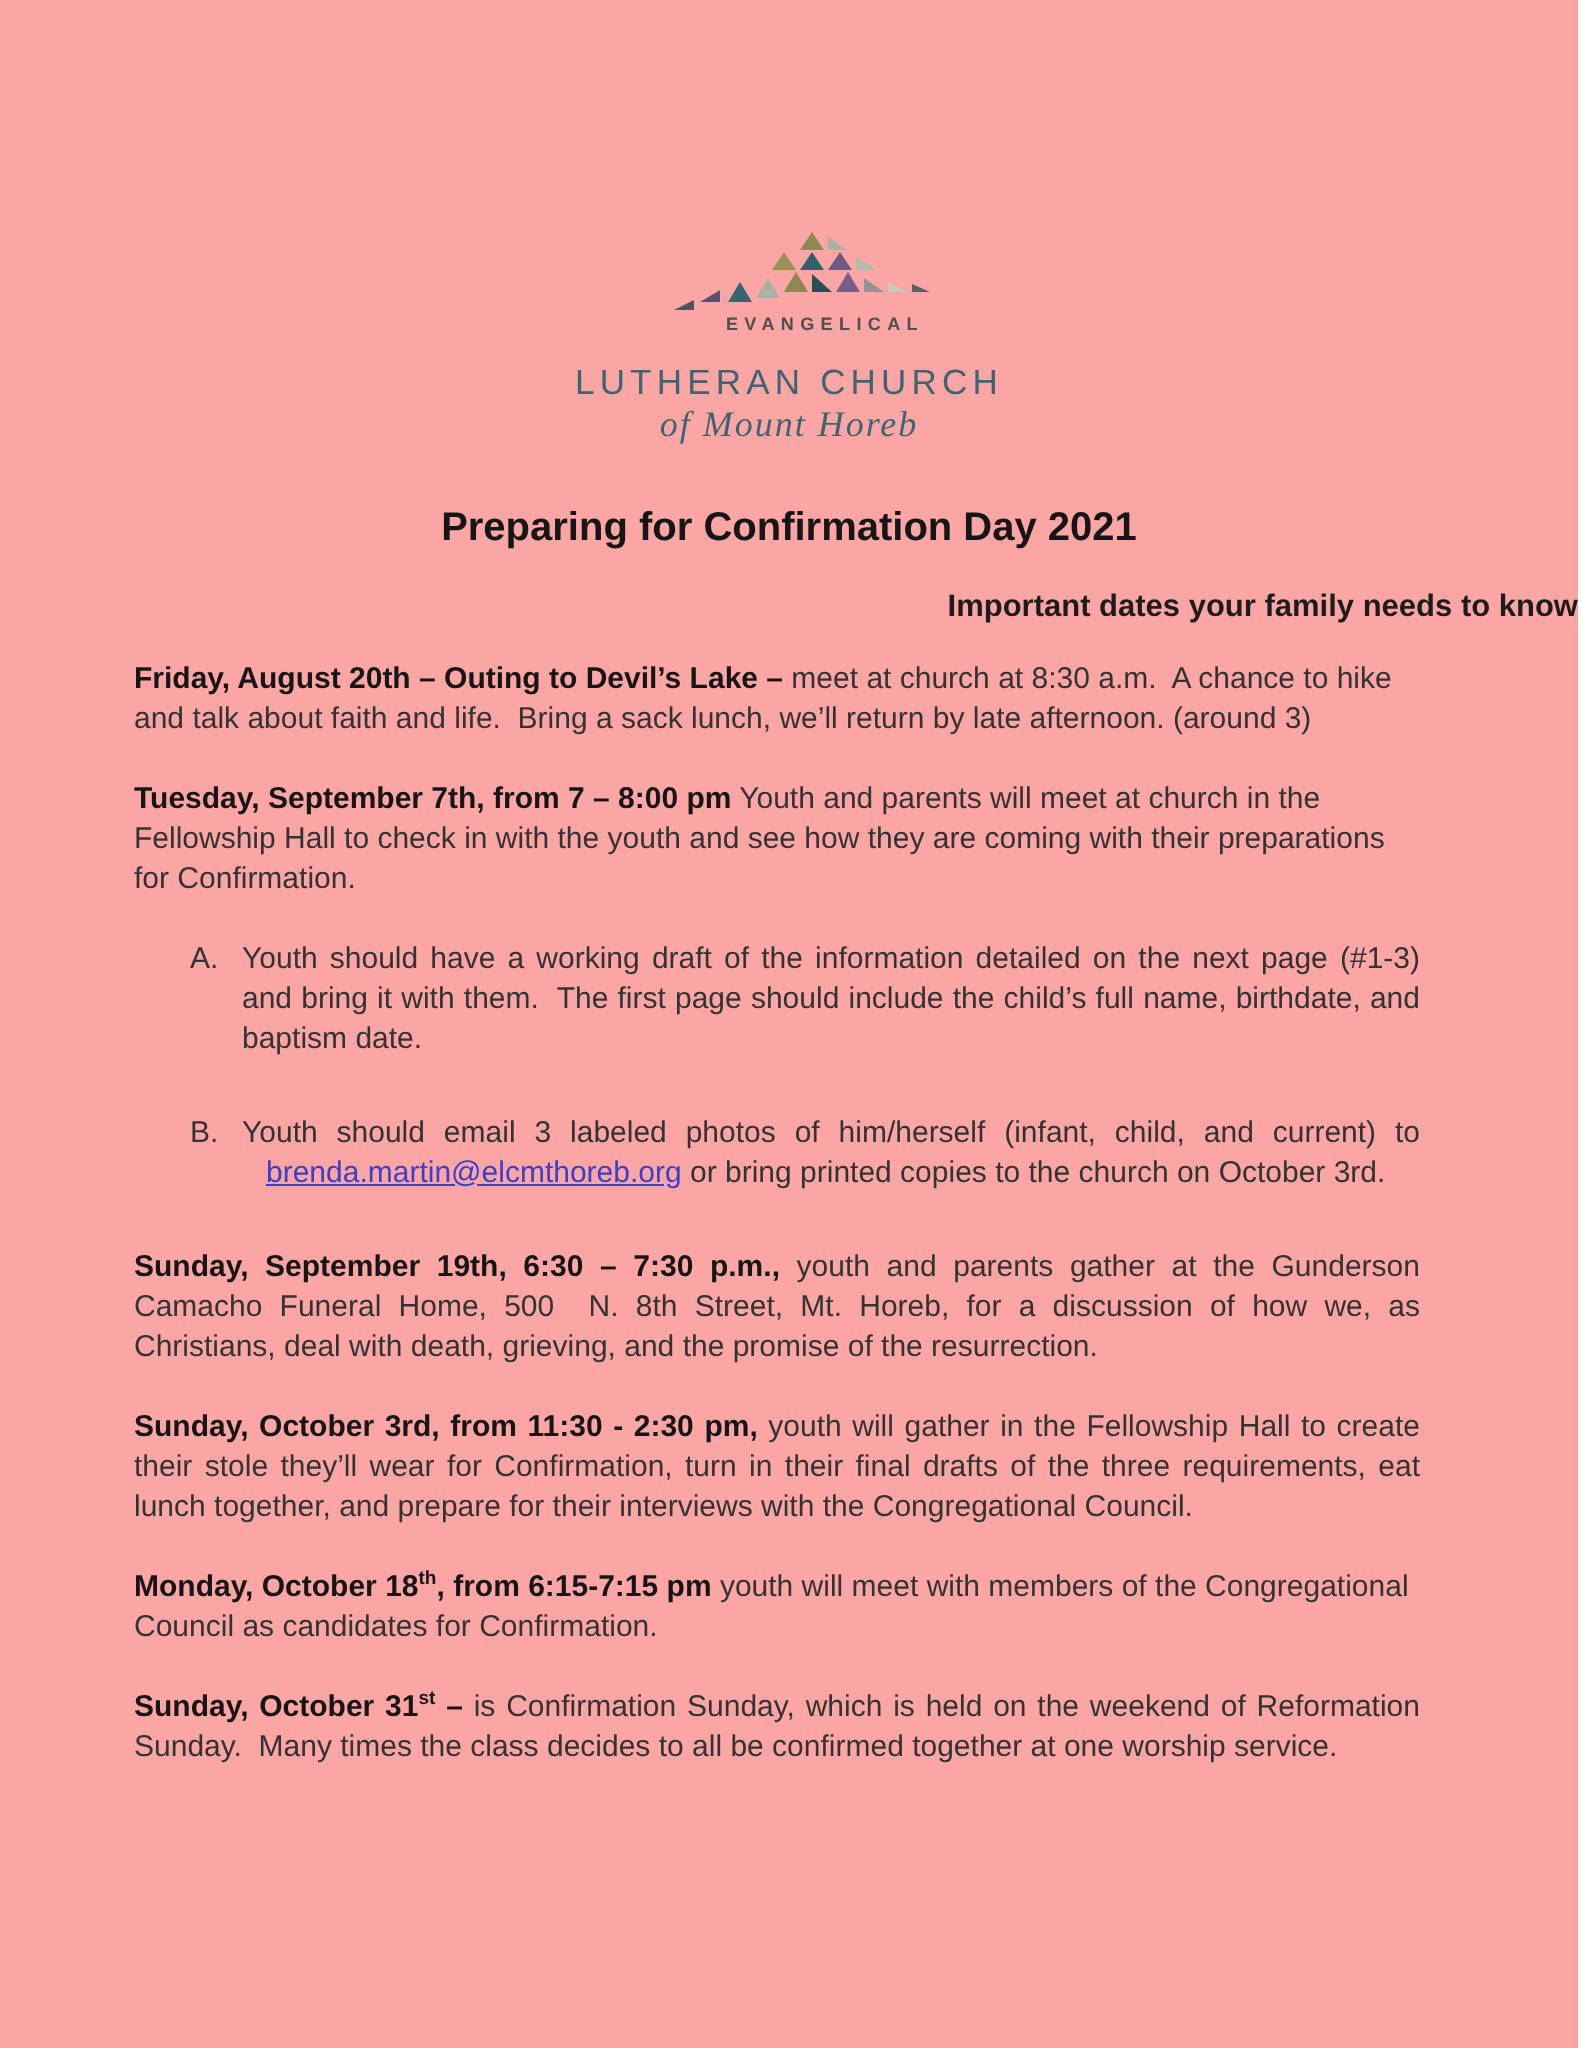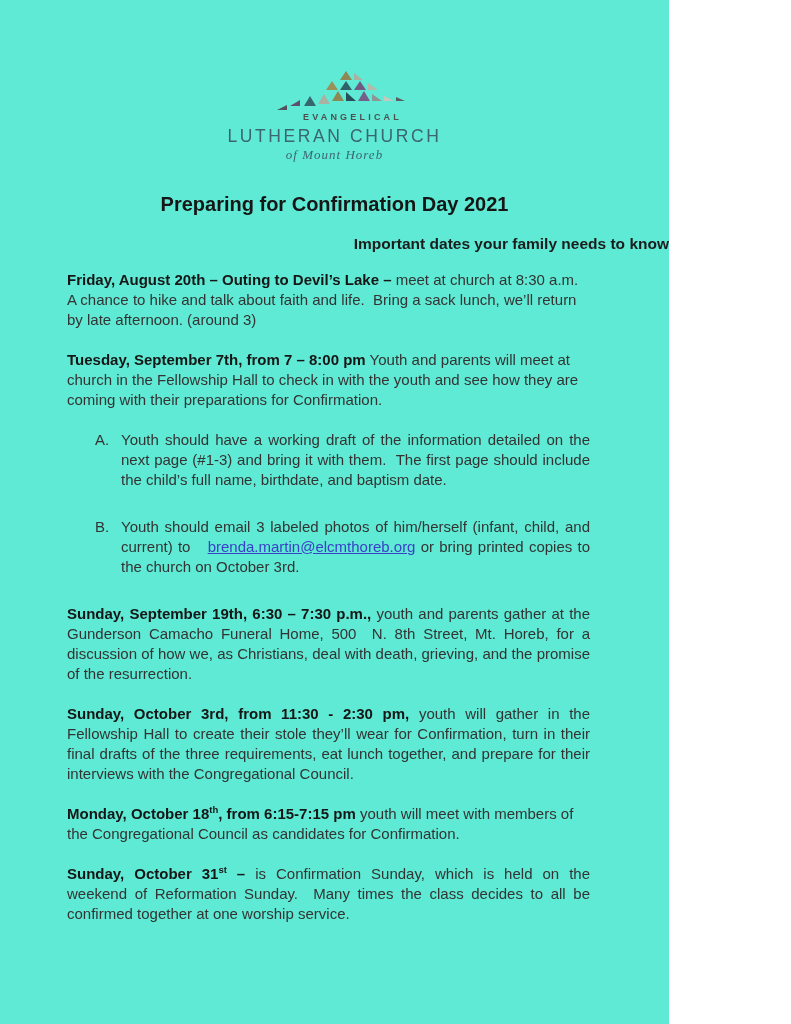--- a/index.html
+++ b/index.html
@@ -1,44 +1,44 @@
 <!DOCTYPE html>
 <html><head>
 <meta charset="utf-8">
 <style>
   html,body{margin:0;padding:0;background:#ffffff;}
   .page{
     position:relative;
-    width:669px;height:1024px;
-    background:#5eead4;
+    width:789px;height:1024px;
+    background:#fca5a5;
     box-sizing:border-box;
-    padding-top:68px;
+    padding-top:113px;
     font-family:"Liberation Sans","DejaVu Sans",sans-serif;
     color:#333333;
     overflow:hidden;
   }
   
   .logo{width:100%;text-align:center;line-height:1;}
   .logo-mountain{display:block;margin:0 auto;transform:translateX(6px);}
   .logo-evangelical{
     margin-top:3px;
     font-size:9px;font-weight:700;letter-spacing:3.2px;
     color:#4f4f4f;
     transform:translateX(18px);
   }
   .logo-church-name{
-    margin-top:6px;
+    margin-top:16px;
     font-size:17.5px;font-weight:400;letter-spacing:2.6px;
     color:#3d6571;
   }
   .logo-location{
     margin-top:2px;
     font-family:"Liberation Serif","DejaVu Serif",serif;
     font-style:italic;
-    font-size:13px;letter-spacing:1px;
+    font-size:18px;letter-spacing:1px;
     color:#3d6571;
   }
   
   .doc-title{
     margin:32px 0 0 0;
     text-align:center;
     font-size:20px;font-weight:700;line-height:1.1;
     color:#161616;
   }
   .doc-subtitle{

